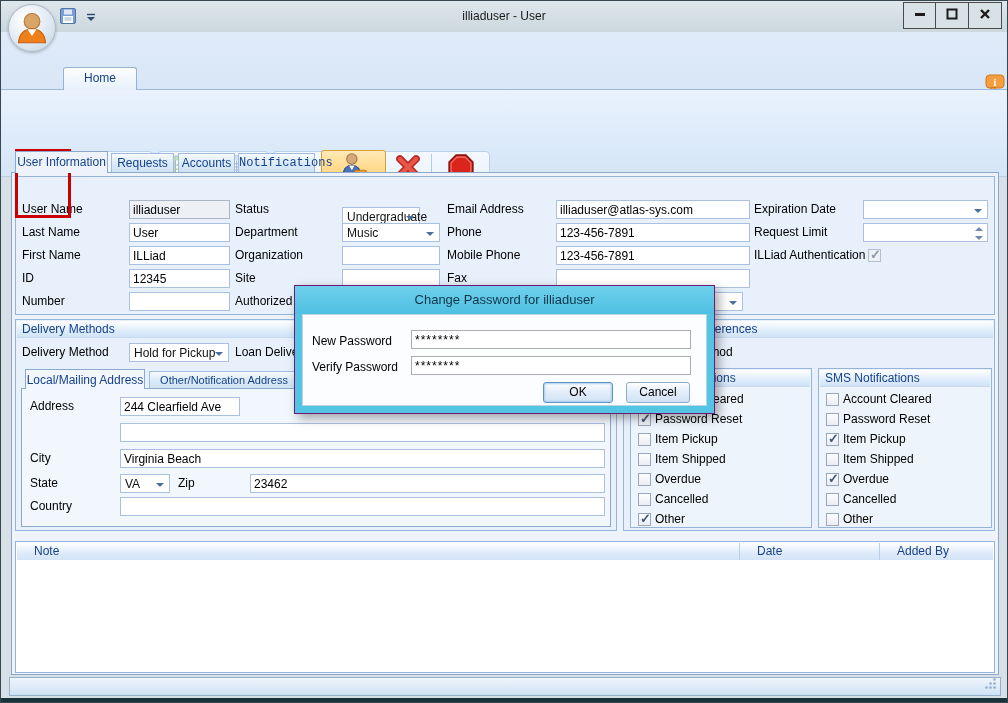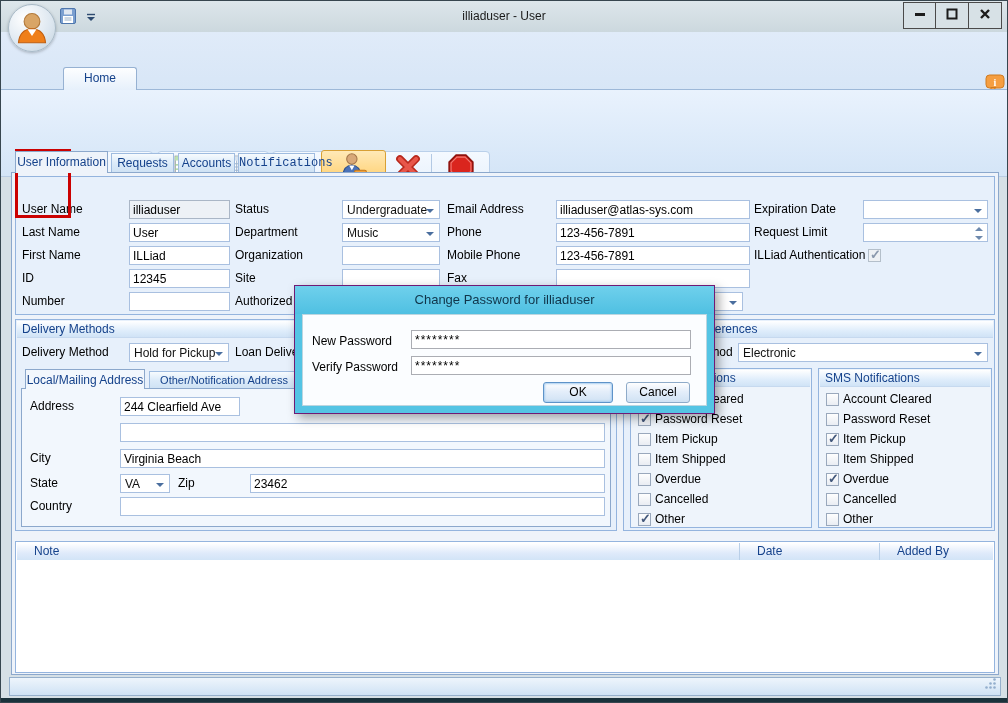--- a/index.html
+++ b/index.html
@@ -222,21 +222,21 @@
   <div class="xtab inactive" style="left:177px;top:152px;width:57px;height:20px;">Accounts</div>
   <div class="xtab inactive" style="left:237px;top:152px;width:77px;height:20px;font-family:Liberation Mono, monospace;">Notifications</div>
 
   <div class="abs panel" style="left:10px;top:171px;width:988px;height:503px;"></div>
 
   <div class="gbox" style="left:14px;top:175px;width:980px;height:139px;">
 
     <div class="lbl" style="left:6px;top:23px;">User Name</div>
     <input class="fld ro" style="left: 113px; top: 23px; width: 101px;" value="illiaduser">
     <div class="lbl" style="left:219px;top:23px;">Status</div>
-    <div class="combo" style="left:326px;top:23px;width:98px;">
+    <div class="combo" style="left:326px;top:30px;width:78px;">
         <span class="cval">Undergraduate</span>
         <span class="carr"></span>
       </div>
     <div class="lbl" style="left:431px;top:23px;">Email Address</div>
     <input class="fld" style="left: 540px; top: 23px; width: 194px;" value="illiaduser@atlas-sys.com">
     <div class="lbl" style="left:738px;top:23px;">Expiration Date</div>
     <div class="combo" style="left:847px;top:23px;width:125px;">
         <span class="cval"></span>
         <span class="carr"></span>
       </div>
@@ -315,24 +315,20 @@
       <div class="lbl" style="left:156px;top:85px;">Zip</div>
       <input class="fld" style="left: 228px; top: 85px; width: 355px;" value="23462">
       <div class="lbl" style="left:8px;top:108px;">Country</div>
       <input class="fld" style="left: 98px; top: 108px; width: 485px;" value="">
     </div>
   </div>
 
   <div class="gbox" style="left:622px;top:318px;width:372px;height:212px;">
     <div class="ghead">Notification Preferences</div>
     <div class="lbl" style="left:6px;top:23px;">Notification Method</div>
-    <div class="combo" style="left:114px;top:23px;width:250px;">
-        <span class="cval">Electronic</span>
-        <span class="carr"></span>
-      </div>
 
     <div class="gbox" style="left:6px;top:48px;width:182px;height:160px;background:#eef4fb;">
       <div class="ghead">Email Notifications</div>
       <span class="cb on" style="left:7px;top:24px;"></span>
         <div class="lbl" style="left:24px;top:21px;">Account Cleared</div>
       <span class="cb on" style="left:7px;top:44px;"></span>
         <div class="lbl" style="left:24px;top:41px;">Password Reset</div>
       <span class="cb" style="left:7px;top:64px;"></span>
         <div class="lbl" style="left:24px;top:61px;">Item Pickup</div>
       <span class="cb" style="left:7px;top:84px;"></span>

